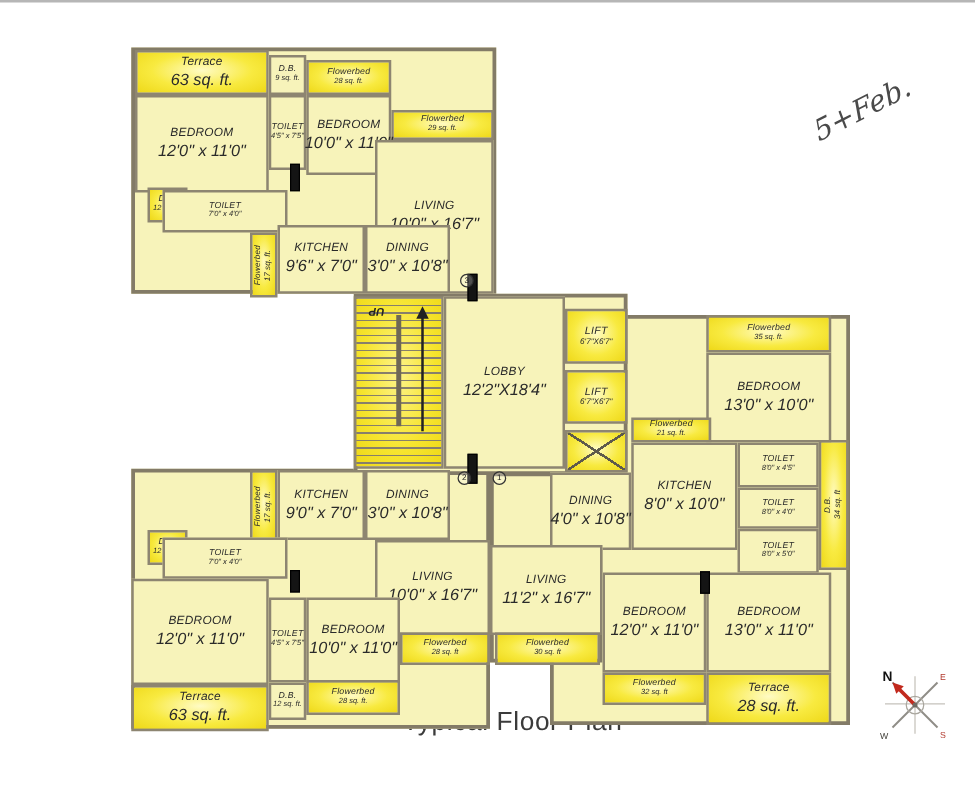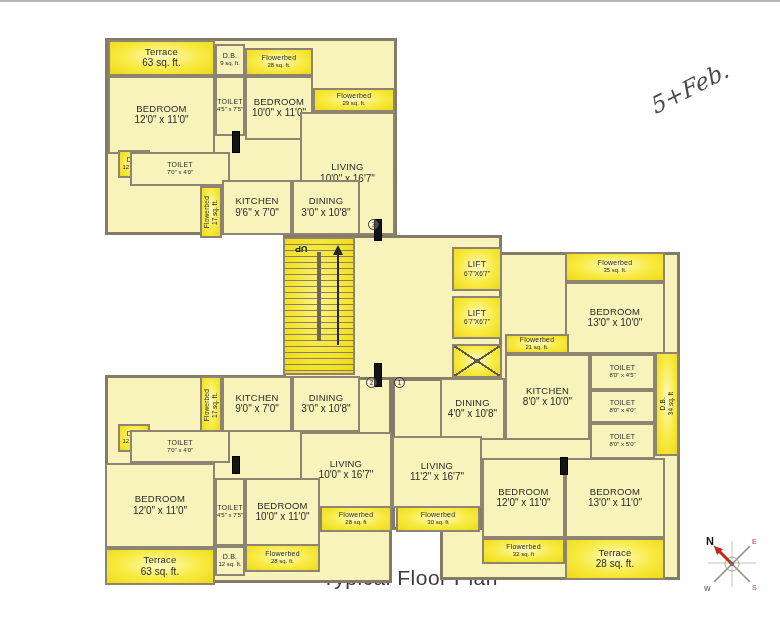--- a/index.html
+++ b/index.html
@@ -1,28 +1,28 @@
 <!DOCTYPE html>
 <html><head>
 <meta charset="utf-8">
 <style>
   html,body{margin:0;padding:0;background:#ffffff;}
   #plan{position:relative;width:780px;height:642px;background:#ffffff;overflow:hidden;
         font-family:"Liberation Sans",sans-serif;}
   .area{position:absolute;box-sizing:border-box;display:flex;flex-direction:column;
-        align-items:center;justify-content:center;text-align:center;color:#2a2a2a;}
+        align-items:center;justify-content:center;text-align:center;color:#2a2a2a;font-style:italic;}
   .unit{background:#f7f3ba;border:3px solid #837b67;}
   .room{background:#f7f3ba;border:2px solid #8d8571;}
   .bright,.lift,.stair,.shaft,.brightV{
         background:radial-gradient(ellipse at 50% 45%, #fffbc4 0%, #f8ea40 55%, #eed818 100%);
         border:2px solid #8d8571;}
   .brightV{flex-direction:row;}
   .brightV .lbl,.brightV .sub{writing-mode:vertical-rl;transform:rotate(180deg);font-size:6.5px;}
   .lbl{font-size:9.5px;letter-spacing:.2px;line-height:1.15;white-space:nowrap;}
-  .sub{font-size:10px;line-height:1.2;white-space:nowrap;}
+  .sub{font-size:13px;line-height:1.2;white-space:nowrap;}
   .small .lbl{font-size:7px;}
   .small .sub{font-size:6px;}
   .lift .lbl{font-size:8.5px;}
   .lift .sub{font-size:6.5px;}
   .shaft{background:
       linear-gradient(to top right, transparent calc(50% - 1px), #5e5a4c calc(50% - 1px) calc(50% + 1px), transparent calc(50% + 1px)),
       linear-gradient(to bottom right, transparent calc(50% - 1px), #5e5a4c calc(50% - 1px) calc(50% + 1px), transparent calc(50% + 1px)),
       radial-gradient(ellipse at 50% 45%, #fffbc4 0%, #f8ea40 55%, #eed818 100%);}
   .stair{background:
       repeating-linear-gradient(180deg, rgba(0,0,0,0) 0 5px, #877f6b 5px 6px),
@@ -126,20 +126,24 @@
     </div>
     <div class="area room" style="left: 292px; top: 180px; width: 68px; height: 55px;">
       <div class="lbl">DINING</div>
       <div class="sub">3'0" x 10'8"</div>
     </div>
     <div class="area stair" style="left: 283px; top: 237px; width: 72px; height: 138px;">
       <div class="stair-divider"></div>
       <div class="stair-up">UP</div>
       <div class="stair-arrow"></div>
     </div>
+    <div class="area room" style="left: 355px; top: 237px; width: 97px; height: 138px;">
+      <div class="lbl">LOBBY</div>
+      <div class="sub">12'2"X18'4"</div>
+    </div>
     <div class="area lift" style="left: 452px; top: 247px; width: 50px; height: 44px;">
       <div class="lbl">LIFT</div>
       <div class="sub">6'7"X6'7"</div>
     </div>
     <div class="area lift" style="left: 452px; top: 296px; width: 50px; height: 43px;">
       <div class="lbl">LIFT</div>
       <div class="sub">6'7"X6'7"</div>
     </div>
     <div class="area shaft" style="left: 452px; top: 344px; width: 50px; height: 34px;"></div>
     <div class="area bright small" style="left: 565px; top: 252px; width: 100px; height: 30px;">

